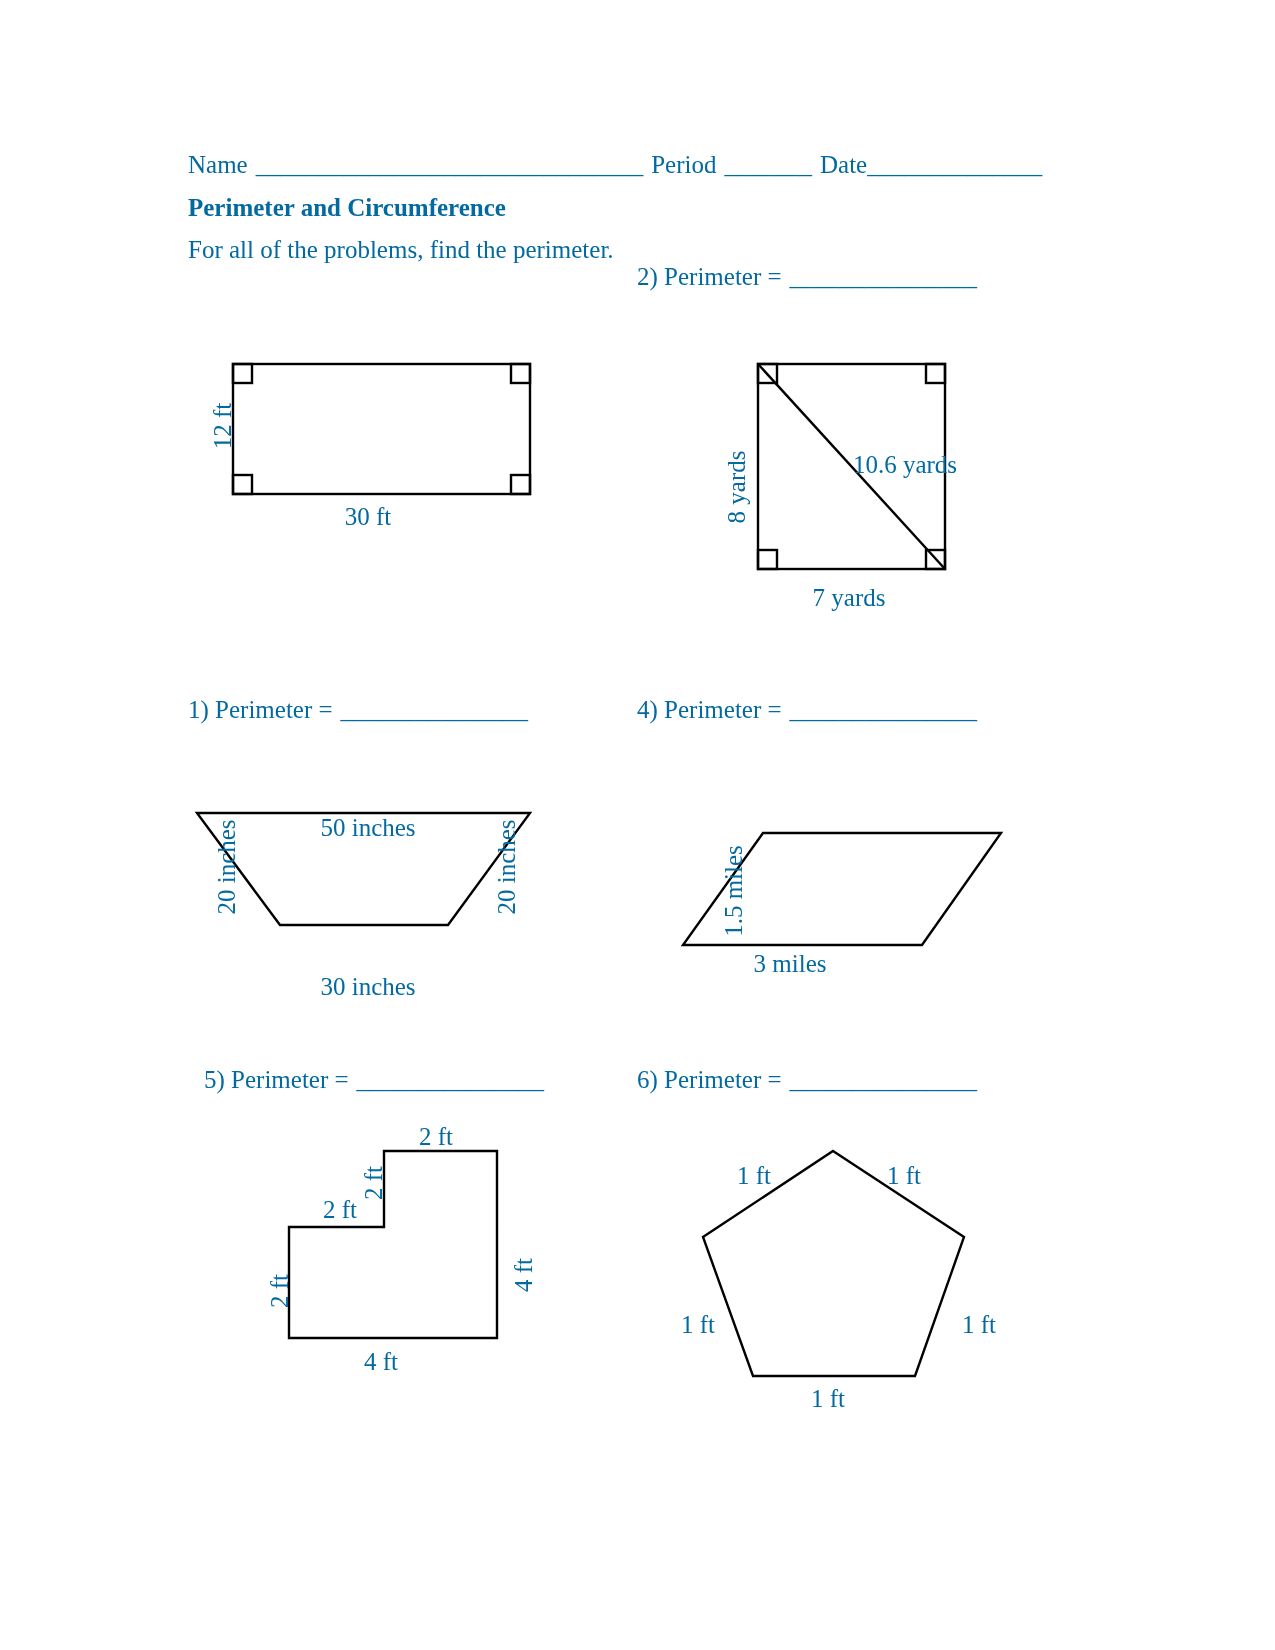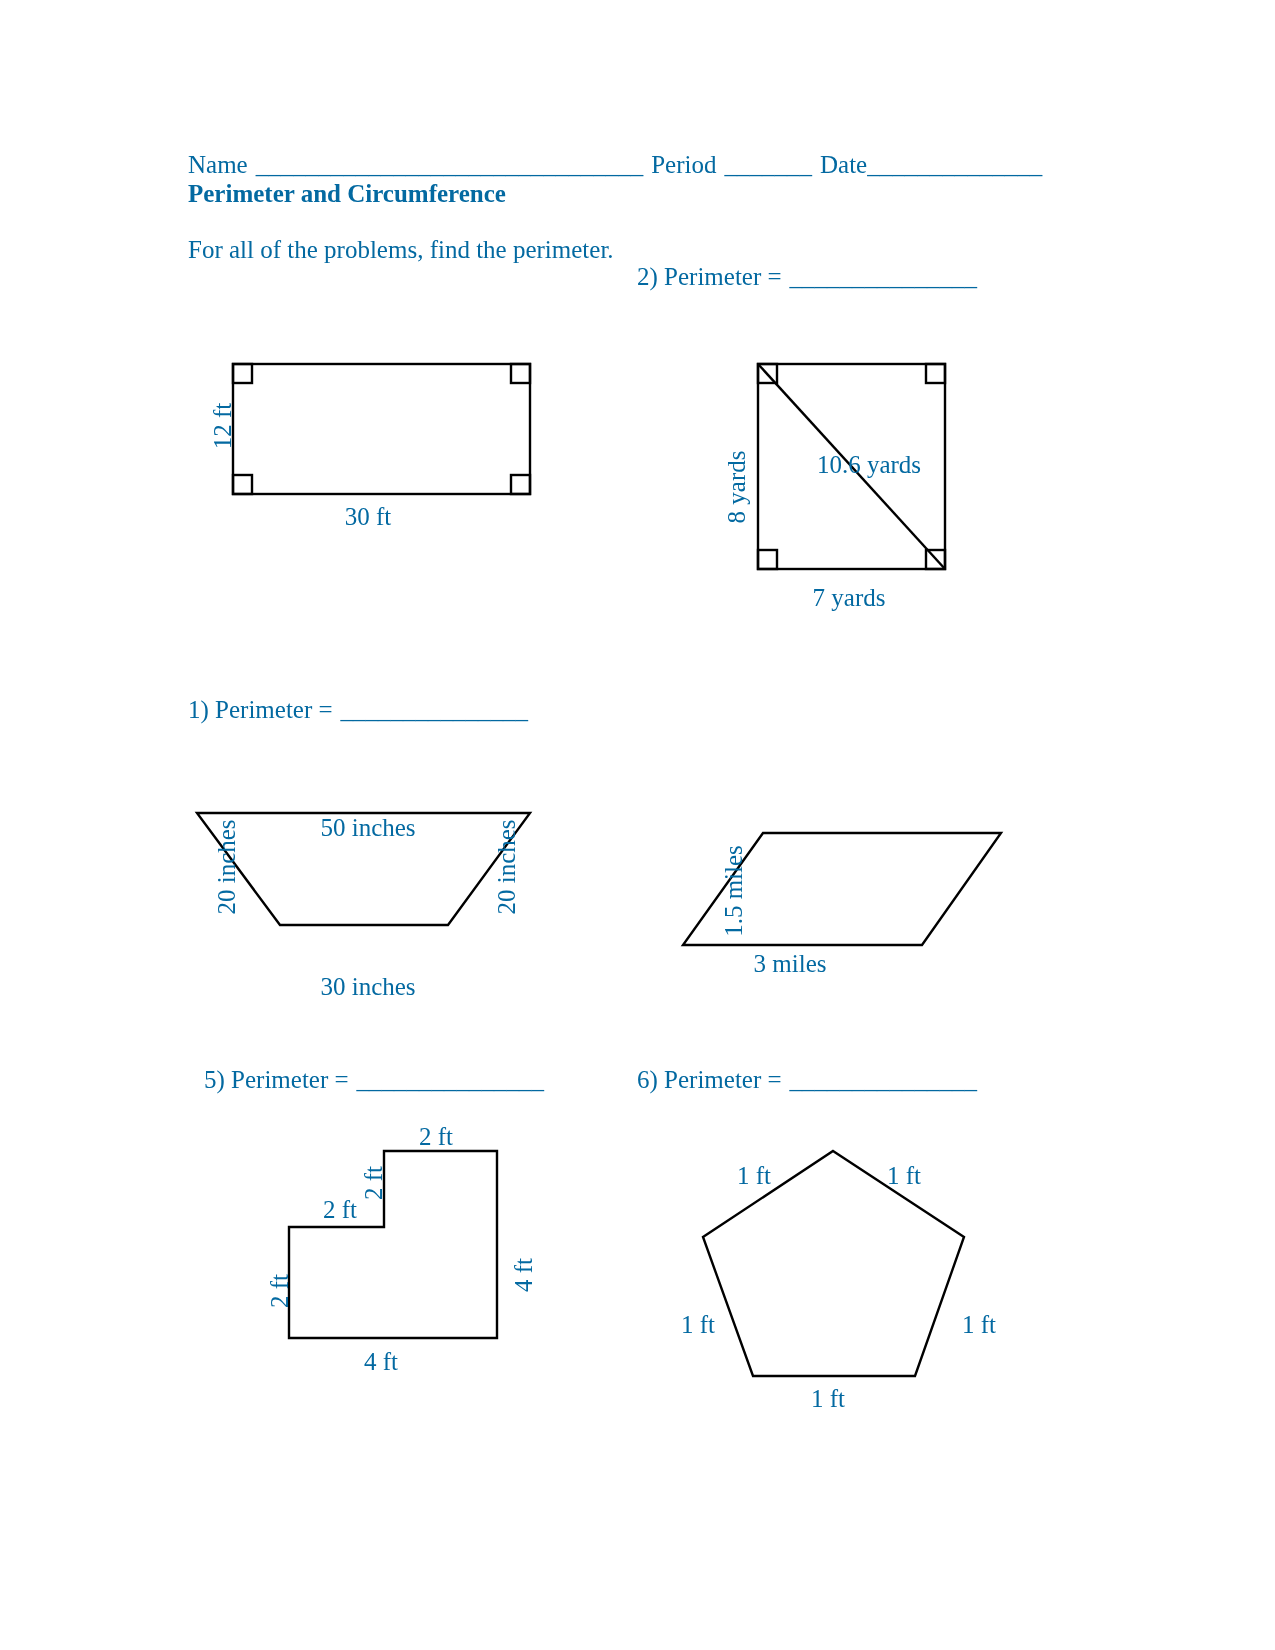--- a/index.html
+++ b/index.html
@@ -5,21 +5,21 @@
   html,body { margin:0; padding:0; background:#ffffff; }
   .page {
     position:relative;
     width:1275px; height:1650px;
     background:#ffffff;
     font-family:Liberation Serif, serif;
     font-size:25px; color:#0369a1;
     overflow:hidden;
   }
   .abs { position:absolute; white-space:nowrap; line-height:1; }
-  .bold { font-weight:700; }
+  .bold { font-weight:700;margin-top:14px; }
   .sp { margin-left:8px; }
   .lbl {
     position:absolute; white-space:nowrap; line-height:1;
     transform:translate(-50%,-50%);
   }
   .lbl.rot { transform:translate(-50%,-50%) rotate(-90deg); }
   svg.shape { position:absolute; overflow:visible; }
   svg.shape * { stroke:#000000; stroke-width:2.4; fill:none; }
   svg.shape .mark { stroke-width:2.2; }
 </style>
@@ -31,20 +31,21 @@
   <div class="abs" style="left:188px; top:152px;">
     <span>Name</span><span class="sp">_______________________________</span><span class="sp">Period</span><span class="sp">_______</span><span class="sp">Date</span><span>______________</span>
   </div>
 
   <div class="abs bold" style="left:188px; top:181px;">Perimeter and Circumference</div>
 
   <div class="abs" style="left:188px; top:237px;">For all of the problems, find the perimeter.</div>
 
   <div class="abs" style="left:637px; top:264px;"><span>2) Perimeter =</span><span class="sp">_______________</span></div>
   <div class="abs" style="left:188px; top:697px;"><span>1) Perimeter =</span><span class="sp">_______________</span></div>
+  <div class="abs" style="left:637px; top:697px;"><span>4) Perimeter =</span><span class="sp">_______________</span></div>
   <div class="abs" style="left:188px; top:1067px;margin-left:16px;"><span>5) Perimeter =</span><span class="sp">_______________</span></div>
   <div class="abs" style="left:637px; top:1067px;"><span>6) Perimeter =</span><span class="sp">_______________</span></div>
 
   <svg class="shape" style="left:220px; top:350px;" width="325" height="160">
     <rect x="13" y="14" width="297" height="130"></rect>
     <g class="mark">
       <rect x="13" y="14" width="19" height="19"></rect>
       <rect x="291" y="14" width="19" height="19"></rect>
       <rect x="13" y="125" width="19" height="19"></rect>
       <rect x="291" y="125" width="19" height="19"></rect>
@@ -56,21 +57,21 @@
   <svg class="shape" style="left:745px; top:350px;" width="215" height="235">
     <rect x="13" y="14" width="187" height="205"></rect>
     <line x1="13" y1="14" x2="200" y2="219"></line>
     <g class="mark">
       <rect x="13" y="14" width="19" height="19"></rect>
       <rect x="181" y="14" width="19" height="19"></rect>
       <rect x="13" y="200" width="19" height="19"></rect>
       <rect x="181" y="200" width="19" height="19"></rect>
     </g>
   </svg>
-  <div class="lbl" style="left:869px; top:464px;">10.6 yards</div>
+  <div class="lbl" style="left:905px; top:464px;">10.6 yards</div>
   <div class="lbl rot" style="left:736px; top:487px;">8 yards</div>
   <div class="lbl" style="left:849px; top:597px;">7 yards</div>
 
   <svg class="shape" style="left:180px; top:795px;" width="370" height="145">
     <polygon points="17,18 350,18 268,130 100,130"></polygon>
   </svg>
   <div class="lbl" style="left:368px; top:797px;margin-top:30px;">50 inches</div>
   <div class="lbl rot" style="left:226px; top:867px;">20 inches</div>
   <div class="lbl rot" style="left:506px; top:867px;">20 inches</div>
   <div class="lbl" style="left:368px; top:946px;margin-top:40px;">30 inches</div>

